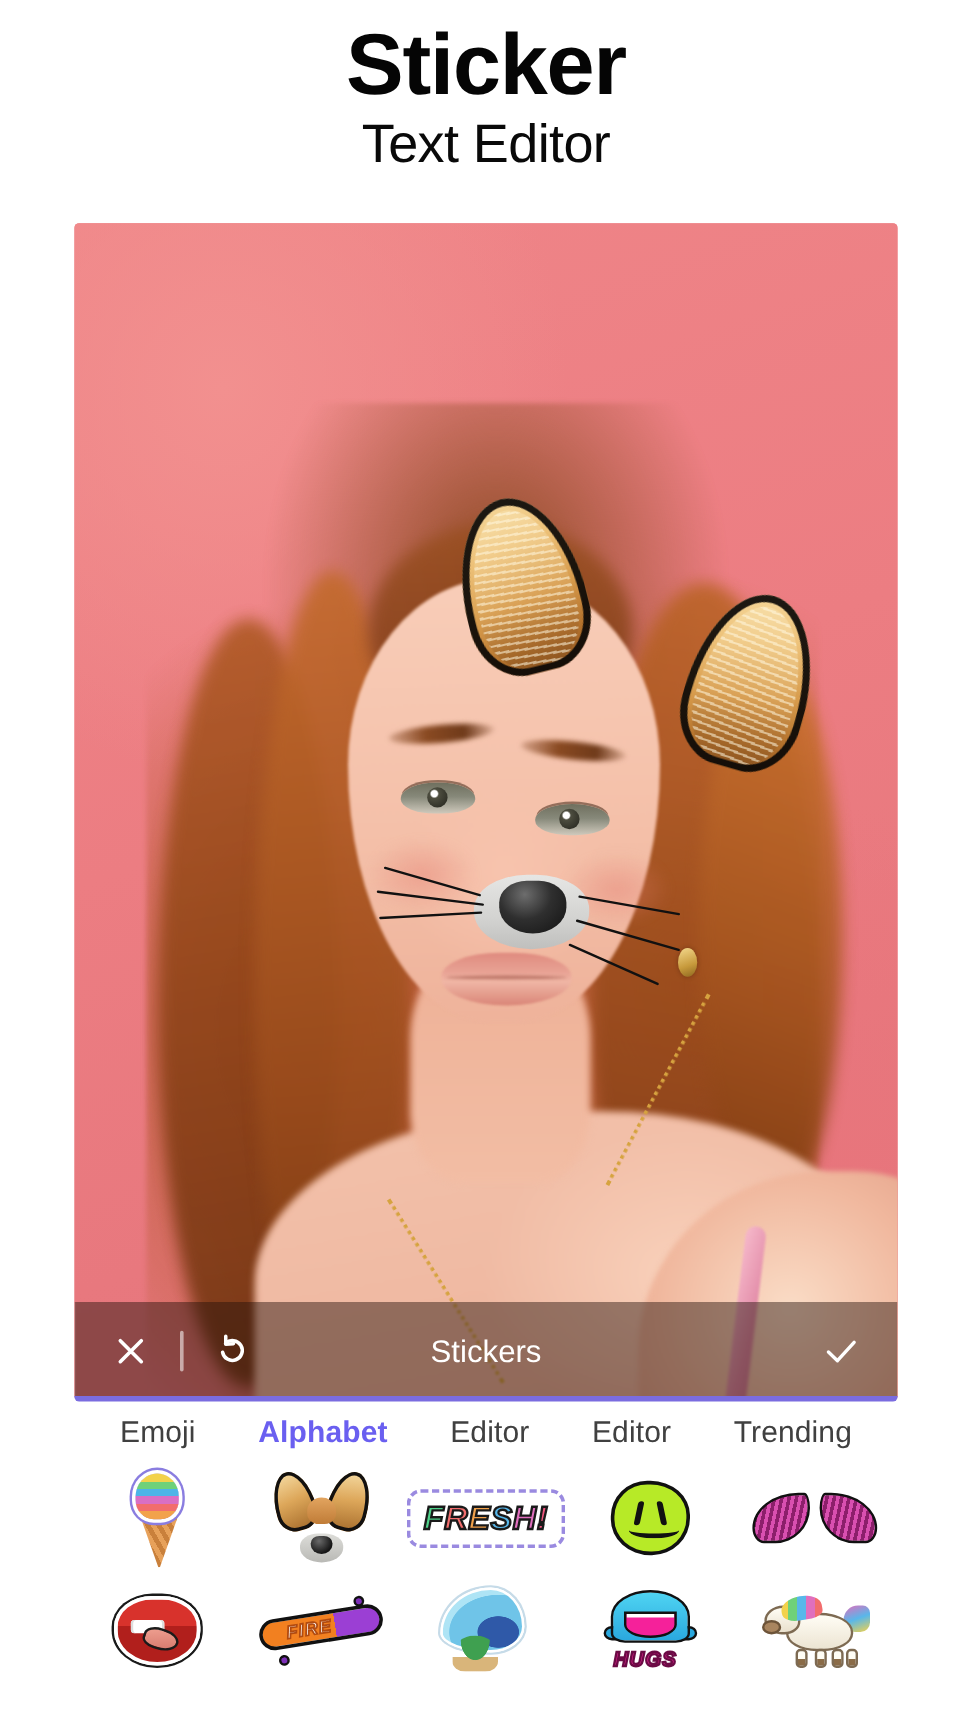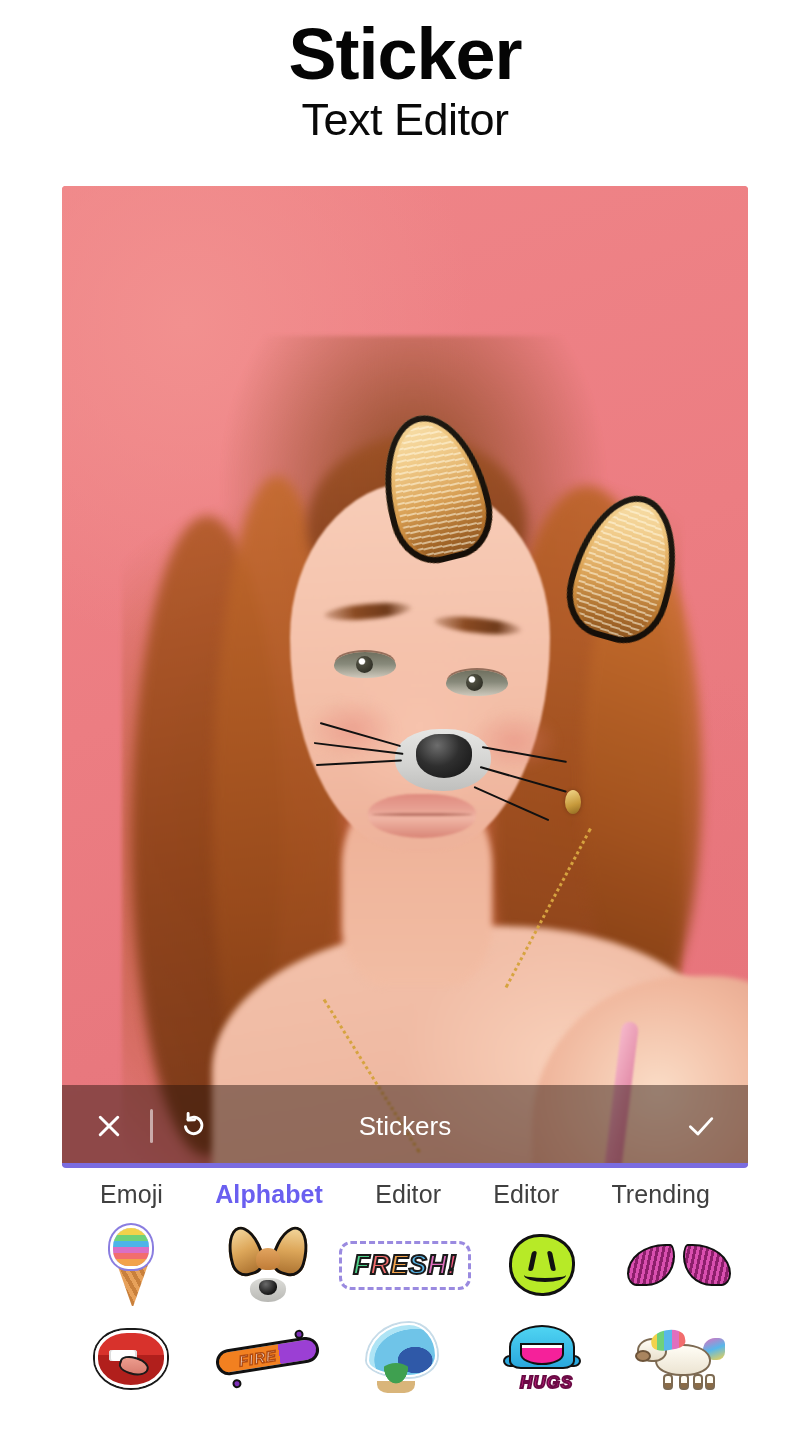--- a/index.html
+++ b/index.html
@@ -384,21 +384,21 @@
     border-radius:0 0 50% 50%;
     box-shadow:inset 0 3px 0 #fff;
   }
   .shark .fin {
     position:absolute; top:30px; width:14px; height:12px;
     background:#2aa8de; border:2px solid #111;
   }
   .shark .fin.l{ left:0; border-radius:60% 0 0 60%; }
   .shark .fin.r{ right:0;border-radius:0 60% 60% 0; }
   .shark .tag {
-    position:absolute; left:8px; bottom:0; width:62px; text-align:right;
+    position:absolute; left:8px; bottom:0; width:62px; text-align:left;
     font-size:17px; font-weight:700; font-style:italic; color:#f5219a;
     -webkit-text-stroke:2px #6b0b45; letter-spacing:1px;
   }
 
   
   .uni { width:88px; height:62px; position:relative; }
   .uni .body {
     position:absolute; left:20px; top:16px; width:56px; height:32px;
     background:linear-gradient(180deg,#fffdf5,#ece4d2);
     border:2px solid #7d6a52; border-radius:50% 50% 46% 46%;

